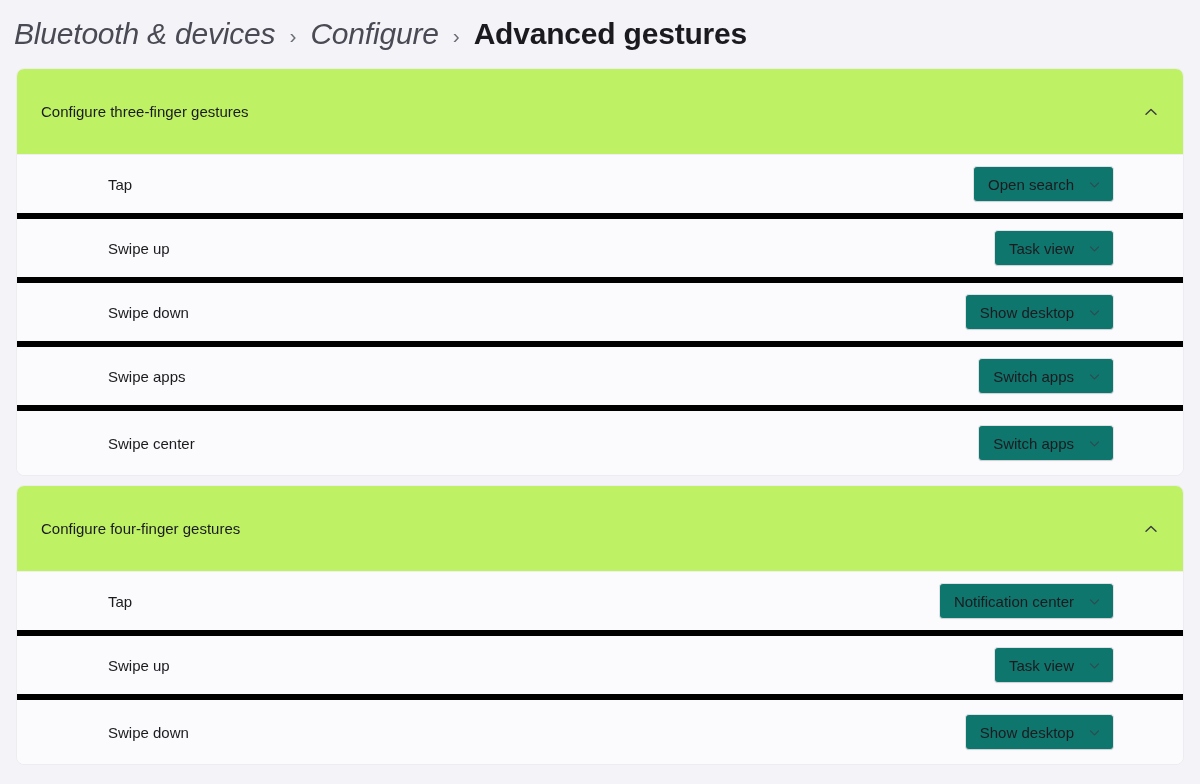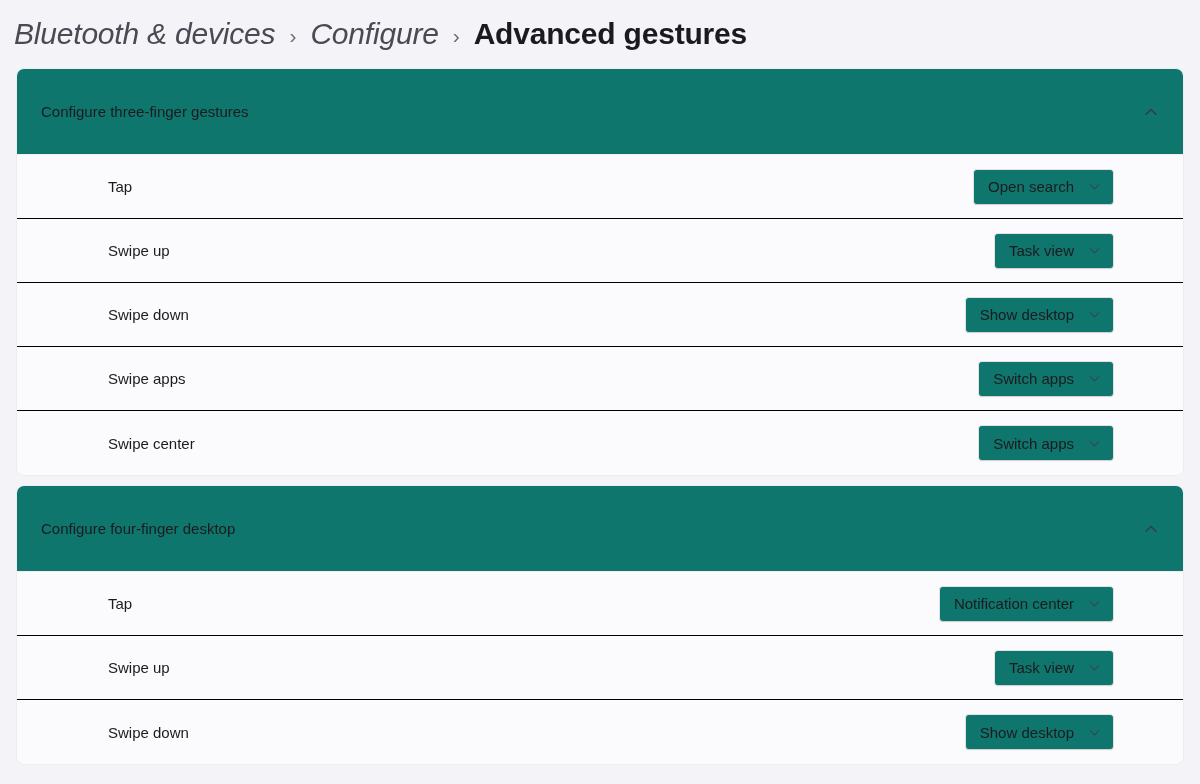--- a/index.html
+++ b/index.html
@@ -59,21 +59,21 @@
     overflow: hidden;
     margin-bottom: 9px;
   }
 
   .group-header {
     height: 86px;
     display: flex;
     align-items: center;
     padding: 0 24px;
     box-sizing: border-box;
-    background: #0f766e;
+    background: #bef264;
     border-bottom: 1px solid #eeeef3;
     cursor: pointer;
   }
   .group-header-title {
     font-size: 15px;
     color: #1b1b1f;
     flex: 1;
   }
   .chev-up, .chev-down {
     width: 16px;
@@ -84,21 +84,21 @@
   .chev-up svg, .chev-down svg { display: block; }
 
   
   .row {
     height: 64px;
     display: flex;
     align-items: center;
     padding: 0 69px 0 91px;
     box-sizing: border-box;
     background: #fbfbfd;
-    border-bottom: 1px solid #000000;
+    border-bottom: 6px solid #000000;
   }
   .row:last-child { border-bottom: none; }
   .row-label {
     font-size: 15px;
     color: #1b1b1f;
     flex: 1;
     white-space: nowrap;
   }
 
   
@@ -203,21 +203,21 @@
           <svg viewBox="0 0 16 16" width="13" height="13" aria-hidden="true">
             <path d="M3 6 L8 11 L13 6" fill="none" stroke="#3a3a42" stroke-width="1.4" stroke-linecap="round" stroke-linejoin="round"></path>
           </svg>
         </span>
       </span>
     </div>
   </div>
 
   <div class="group">
     <div class="group-header">
-      <span class="group-header-title">Configure four-finger desktop</span>
+      <span class="group-header-title">Configure four-finger gestures</span>
       <span class="chev-up">
         <svg viewBox="0 0 16 16" width="16" height="16" aria-hidden="true">
           <path d="M3 10.2 L8 5.4 L13 10.2" fill="none" stroke="#3a3a42" stroke-width="1.4" stroke-linecap="round" stroke-linejoin="round"></path>
         </svg>
       </span>
     </div>
 
     <div class="row">
       <span class="row-label">Tap</span>
       <span class="dropdown">

